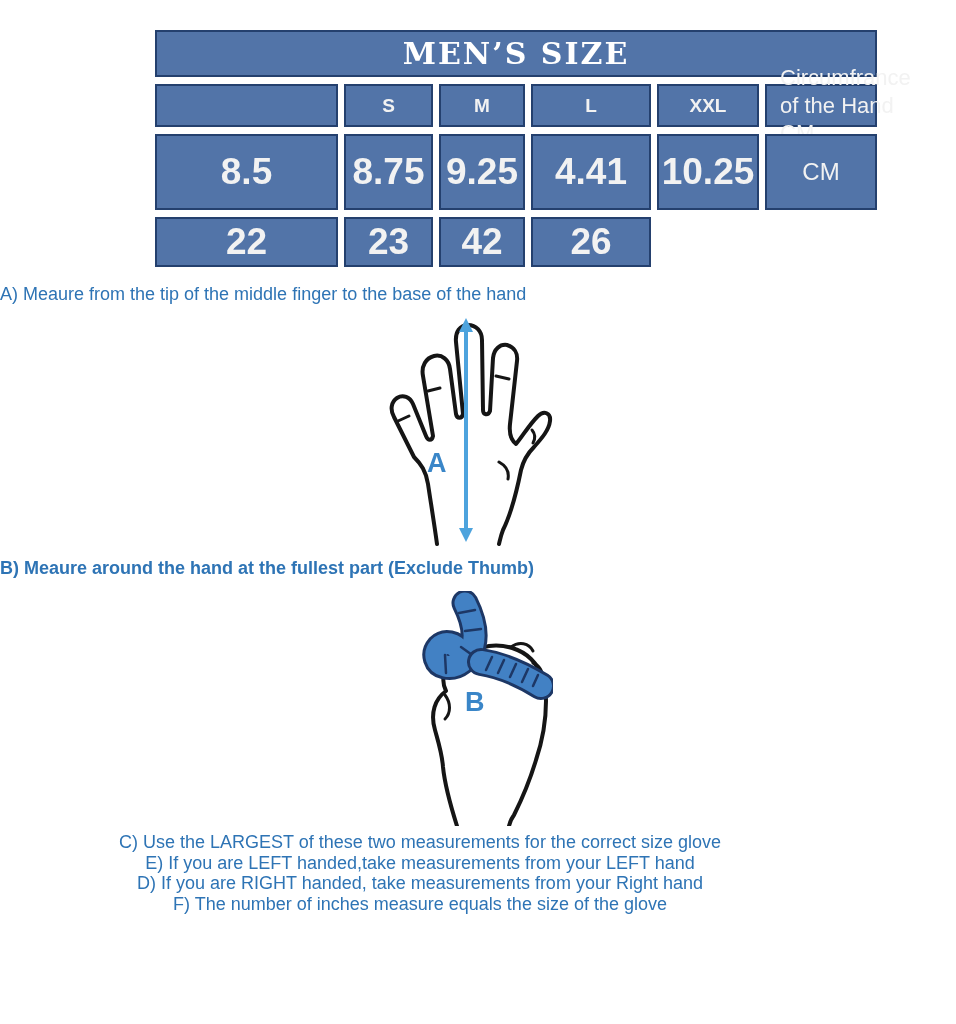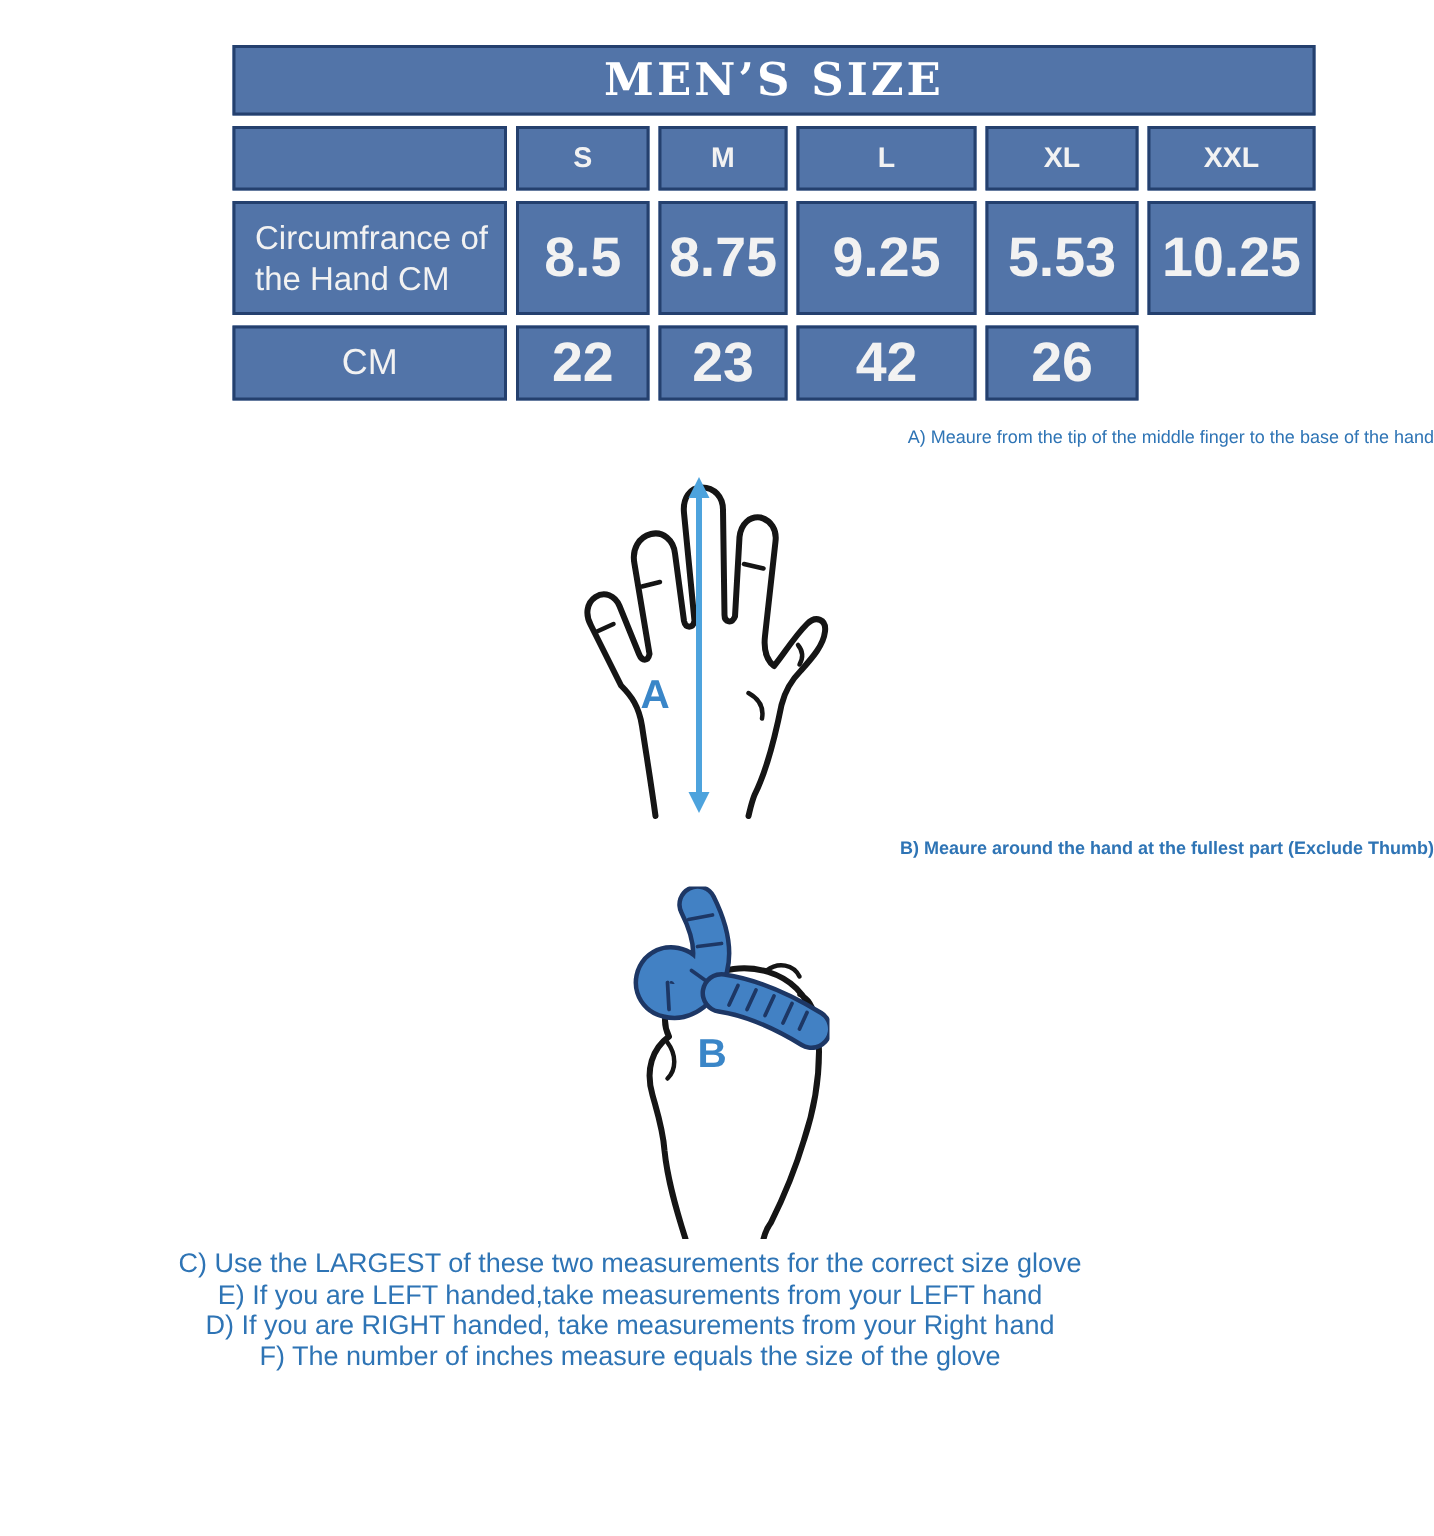--- a/index.html
+++ b/index.html
@@ -39,23 +39,23 @@
     justify-content:flex-start;
     text-align:left;
     padding-left:13px;
     line-height:1.25;
   }
   .cell.row-label.centered{justify-content:center;text-align:center;padding-left:0;font-size:24px;}
   .cell.value{font-weight:bold;font-size:37px;}
   
   .note{
     position:absolute;left:0;width:956px;
-    text-align:right;
+    text-align:left;
     color:#2e74b5;
-    font-size:12px;
+    font-size:18px;
   }
   .note-a{top:284px;}
   .note-b{top:558px;font-weight:bold;}
   .note-block{
     position:absolute;left:0;top:832px;width:840px;
     text-align:center;color:#2e74b5;font-size:18px;line-height:20.5px;
   }
   
   .fig-a{position:absolute;left:383px;top:314px;}
   .fig-b{position:absolute;left:393px;top:591px;}
@@ -69,28 +69,27 @@
 
 <div class="page">
 
   <div class="size-table">
     <div class="cell header">MEN’S SIZE</div>
 
     <div class="cell"></div>
     <div class="cell size-head">S</div>
     <div class="cell size-head">M</div>
     <div class="cell size-head">L</div>
-    <div class="cell size-head">XL</div>
     <div class="cell size-head">XXL</div>
 
     <div class="cell row-label">Circumfrance of the Hand CM</div>
     <div class="cell value">8.5</div>
     <div class="cell value">8.75</div>
     <div class="cell value">9.25</div>
-    <div class="cell value">5.53</div>
+    <div class="cell value">4.41</div>
     <div class="cell value">10.25</div>
 
     <div class="cell row-label centered">CM</div>
     <div class="cell value">22</div>
     <div class="cell value">23</div>
     <div class="cell value">42</div>
     <div class="cell value">26</div>
   </div>
 
   <div class="note note-a">A) Meaure from the tip of the middle finger to the base of the hand</div>

